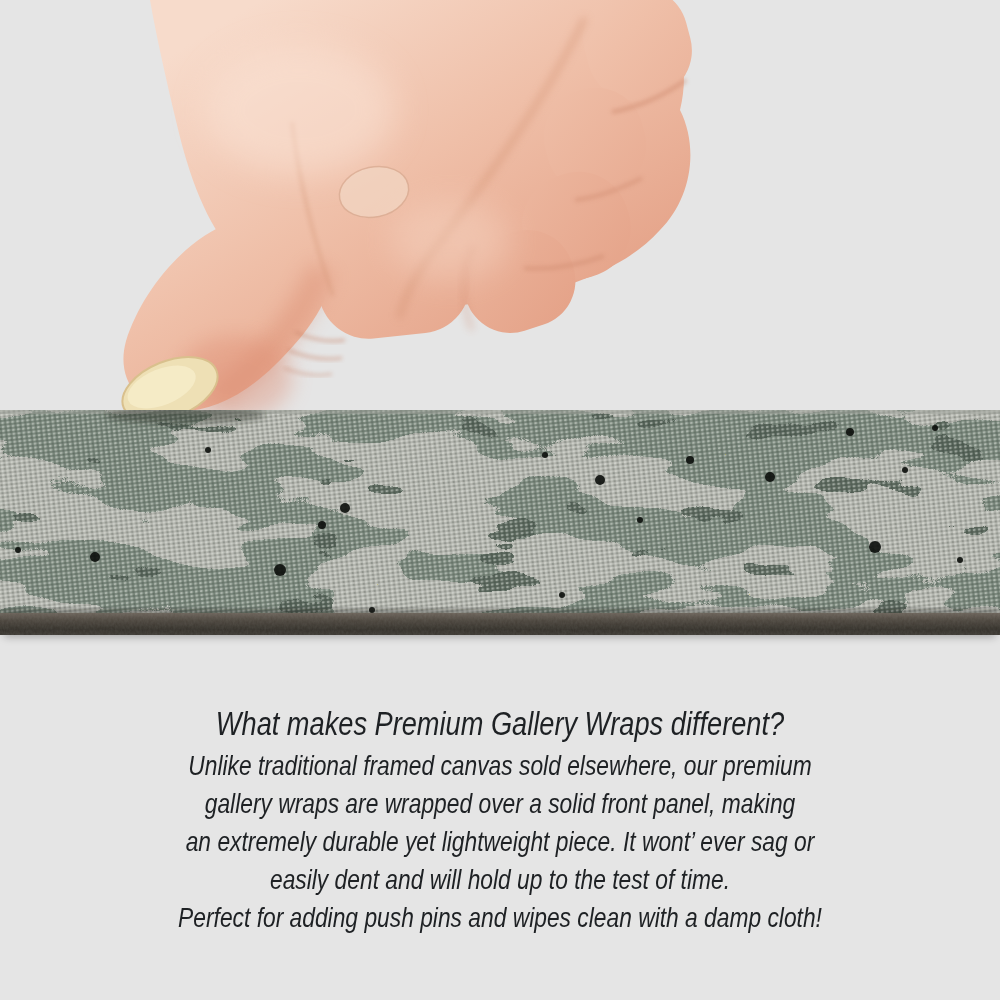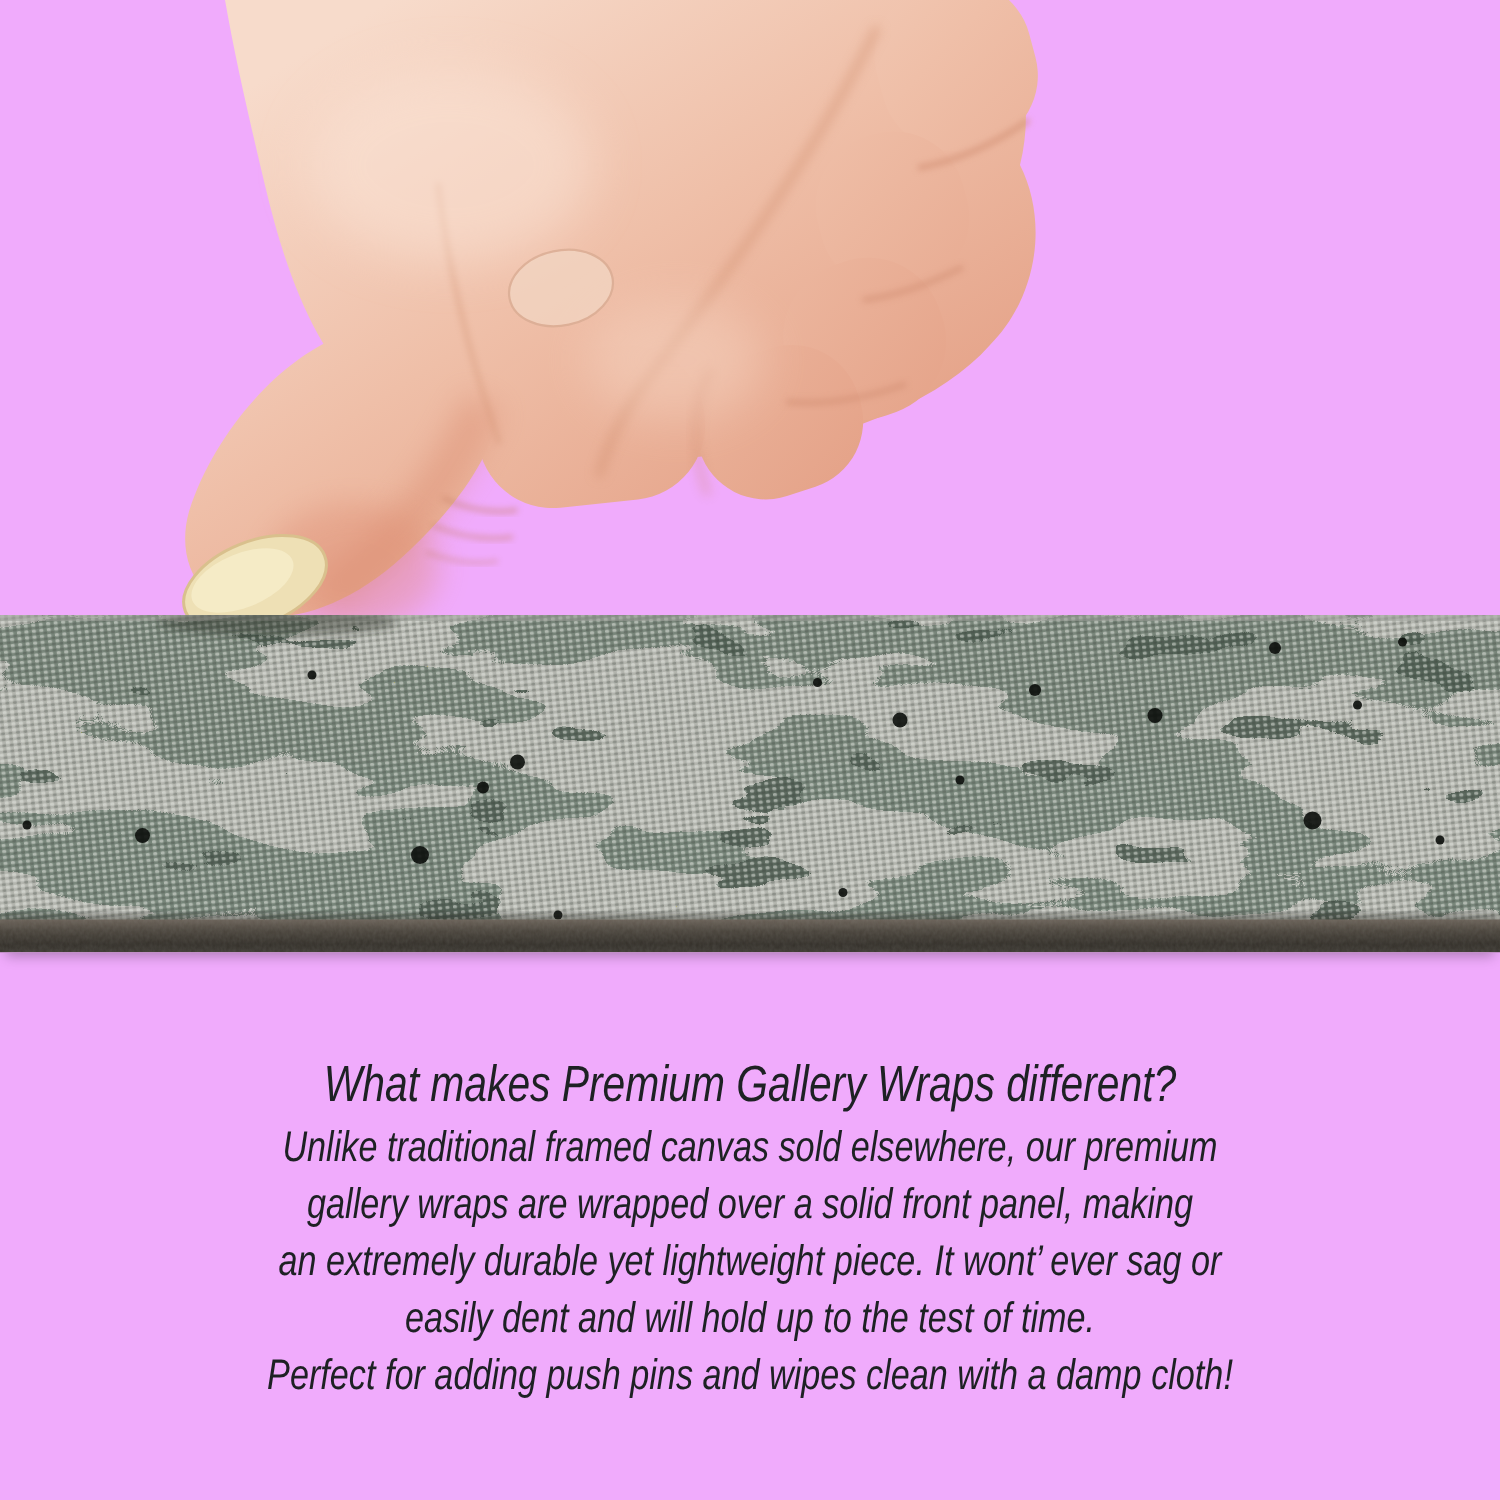--- a/index.html
+++ b/index.html
@@ -1,17 +1,17 @@
 <!DOCTYPE html>
 <html><head>
 <meta charset="utf-8">
 <style>
   html,body{margin:0;padding:0;background:#ffffff;}
   .stage{
-    position:relative;width:1000px;height:1000px;background:#f0abfc;overflow:hidden;
+    position:relative;width:1000px;height:1000px;background:#e5e5e5;overflow:hidden;
     font-family:"Liberation Sans", sans-serif;
   }
   .hand-svg{position:absolute;top:0;left:0;}
   .canvas-strip{
     position:absolute;top:410px;left:0;width:1000px;height:225px;
     box-shadow:0 6px 8px -4px rgba(0,0,0,.28);
   }
   .canvas-strip svg{display:block;}
   .copy{
     position:absolute;top:700px;left:0;width:1000px;text-align:center;

